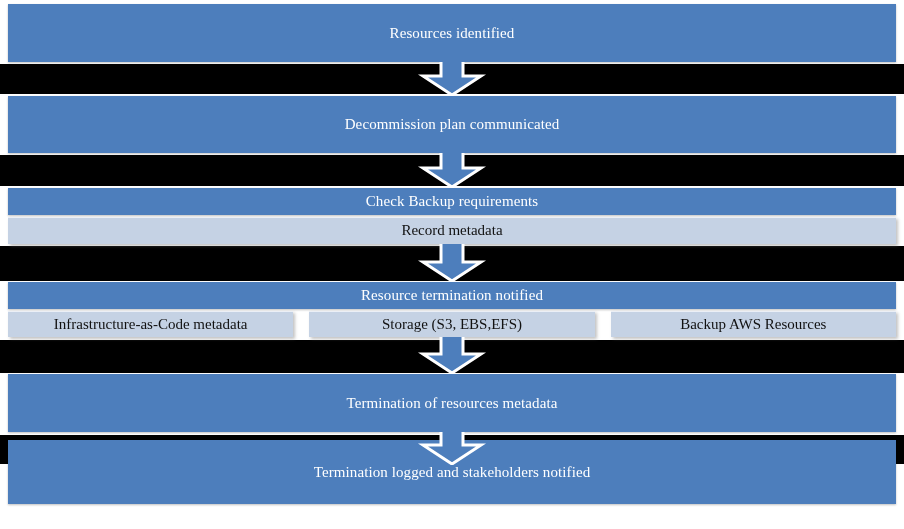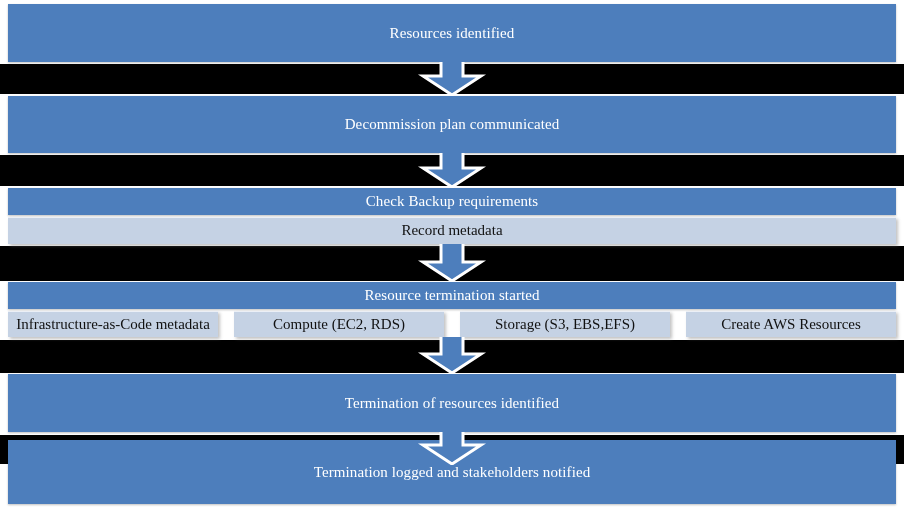--- a/index.html
+++ b/index.html
@@ -65,39 +65,36 @@
   <div class="bar" style="top:96px;height:57px">
     <span>Decommission plan communicated</span>
   </div>
   <div class="subrow" style="top:217px;height:27px">
     <div class="cell">
       <span>Record metadata</span>
     </div>
   </div>
 
   <div class="bar" style="top:282px;height:27px">
-    <span>Resource termination started</span>
+    <span>Resource termination notified</span>
   </div>
   <div class="subrow" style="top:311px;height:26px">
     <div class="cell">
       <span>Infrastructure-as-Code metadata</span>
     </div>
     <div class="cell">
-      <span>Compute (EC2, RDS)</span>
-    </div>
-    <div class="cell">
       <span>Storage (S3, EBS,EFS)</span>
     </div>
     <div class="cell">
-      <span>Create AWS Resources</span>
+      <span>Backup AWS Resources</span>
     </div>
   </div>
 
   <div class="bar" style="top:374px;height:58px">
-    <span>Termination of resources identified</span>
+    <span>Termination of resources metadata</span>
   </div>
 
   <div class="bar" style="top:440px;height:64px">
     <span>Termination logged and stakeholders notified</span>
   </div>
 
   <svg class="arrow" style="top:62px" width="70" height="34" viewBox="0 0 70 34">
     <path d="M24 0 L24 14 L6 14 L35 33 L64 14 L46 14 L46 0" fill="#4d7ebc" stroke="#ffffff" stroke-width="3" stroke-linejoin="miter"></path>
   </svg>
   <svg class="arrow" style="top:153px" width="70" height="35" viewBox="0 0 70 35">

